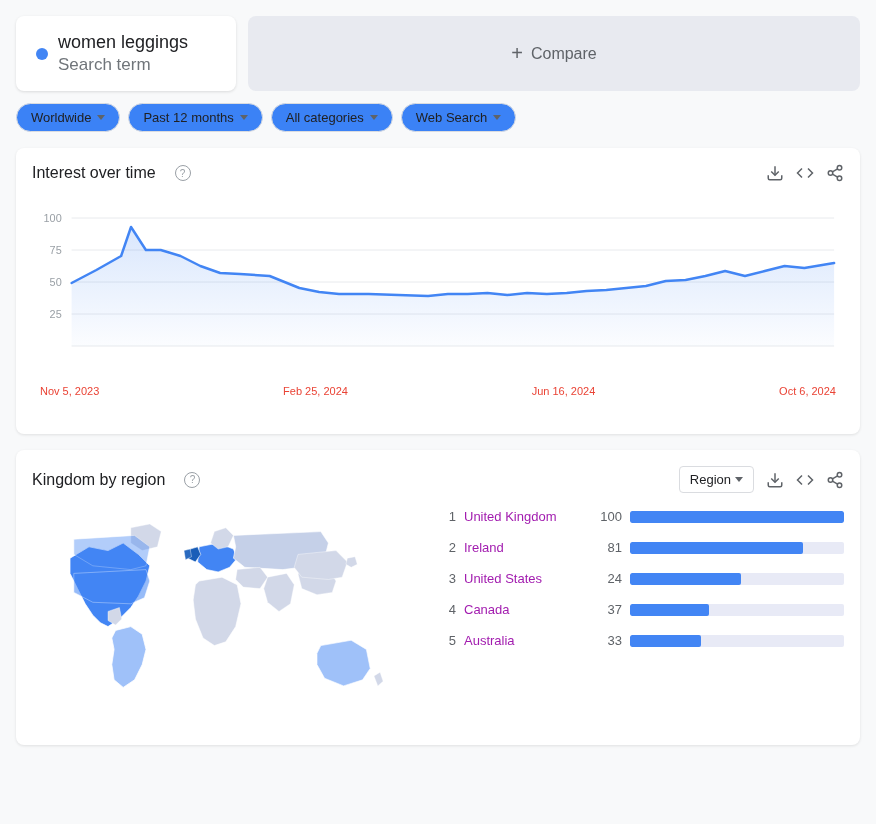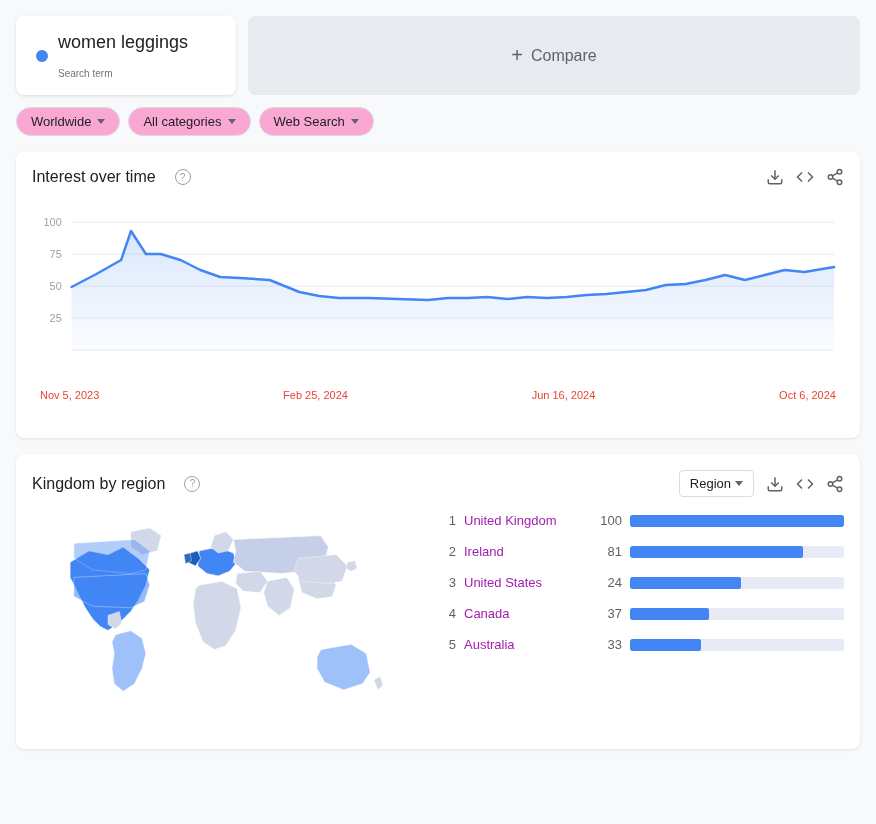--- a/index.html
+++ b/index.html
@@ -46,23 +46,23 @@
     .search-term-text {
       display: flex;
       flex-direction: column;
     }
     .search-term-title {
       font-size: 18px;
       font-weight: 400;
       color: #202124;
     }
     .search-term-subtitle {
-      font-size: 10px;
+      font-size: 17px;
       color: #70757a;
-      margin-top: 15px;
+      margin-top: 2px;
     }
     .compare-card {
       background: #e8eaf0;
       border-radius: 8px;
       padding: 16px 20px;
       flex: 1;
       display: flex;
       align-items: center;
       justify-content: center;
       cursor: pointer;
@@ -76,21 +76,21 @@
     }
 
     
     .filter-bar {
       display: flex;
       gap: 8px;
       margin-bottom: 16px;
       flex-wrap: wrap;
     }
     .filter-btn {
-      background: #f9a8d4;
+      background: #3b82f6;
       border: 1px solid #dadce0;
       border-radius: 20px;
       padding: 6px 14px;
       font-size: 13px;
       color: #202124;
       cursor: pointer;
       display: flex;
       align-items: center;
       gap: 6px;
     }
@@ -247,20 +247,24 @@
   </div>
   <div class="compare-card">
     <span class="compare-plus">+</span>
     <span>Compare</span>
   </div>
 </div>
 
 <div class="filter-bar">
   <button class="filter-btn">
     <span>Worldwide</span>
+    <span class="chevron-down"></span>
+  </button>
+  <button class="filter-btn">
+    <span>Past 12 months</span>
     <span class="chevron-down"></span>
   </button>
   <button class="filter-btn">
     <span>All categories</span>
     <span class="chevron-down"></span>
   </button>
   <button class="filter-btn">
     <span>Web Search</span>
     <span class="chevron-down"></span>
   </button>

